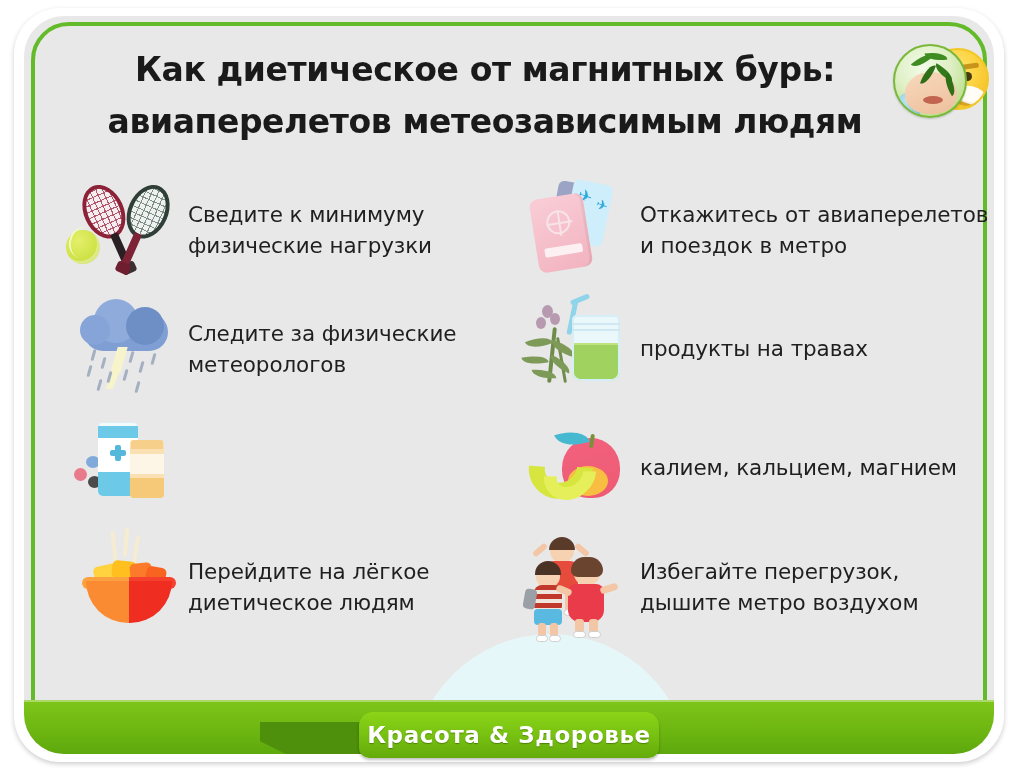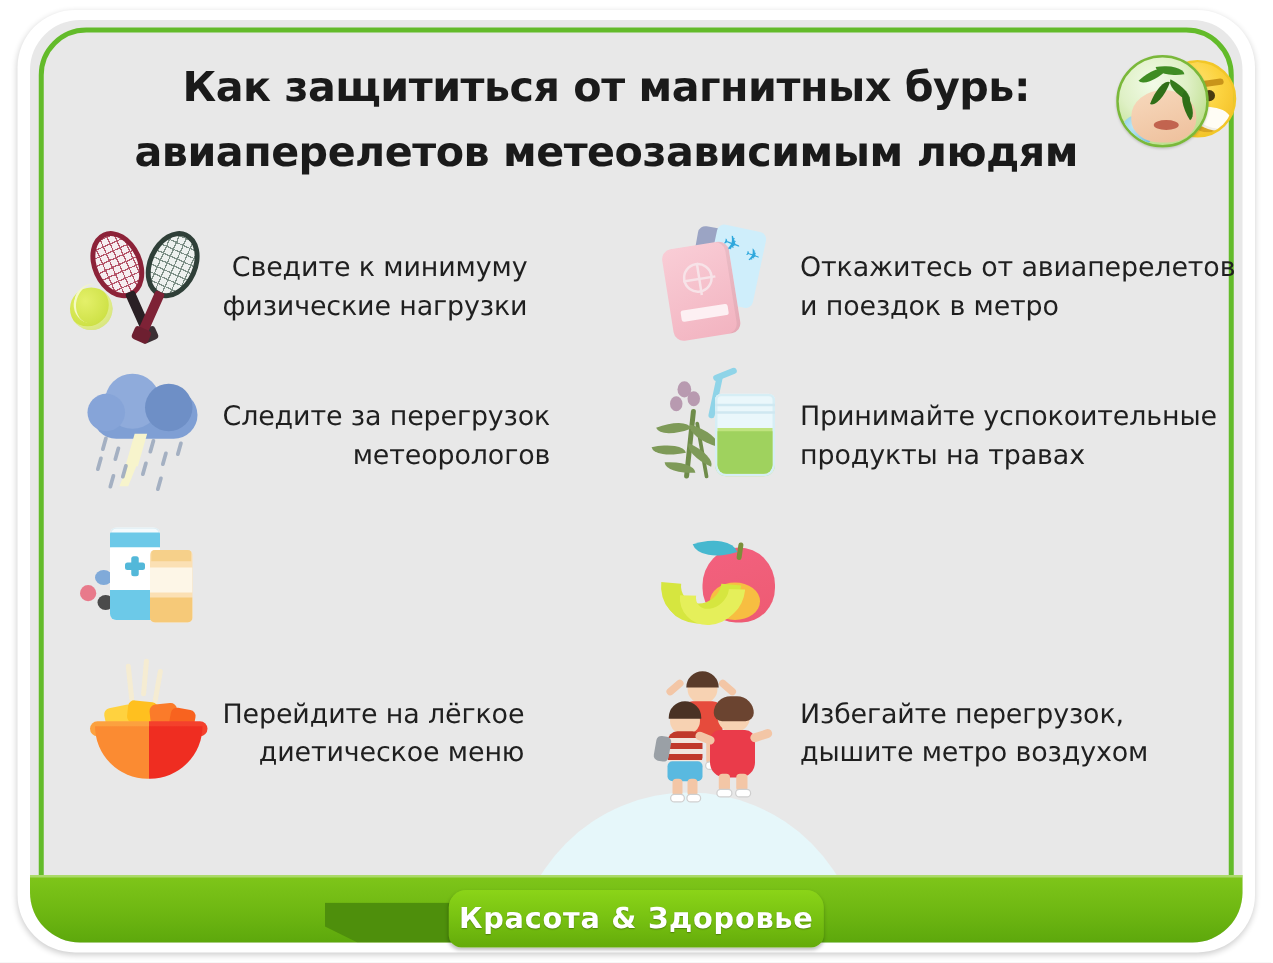--- a/index.html
+++ b/index.html
@@ -147,21 +147,21 @@
   .logo .lf4{left:38px;top:22px;transform:rotate(28deg);background:#347a1b;}
   .logo .lf5{left:44px;top:34px;transform:rotate(58deg);background:#2f6f18;}
 
   
   .items{
     position:absolute;
     left:0;top:170px;
     width:1018px;
   }
   .col{position:absolute;top:0;}
-  .col-left{left:58px;width:460px;text-align:right;}
+  .col-left{left:68px;width:460px;}
   .col-right{left:520px;width:480px;}
   .item{
     position:relative;
     height:119px;
     display:flex;
     align-items:center;
   }
   .ico{
     position:relative;
     width:120px;height:104px;
@@ -383,21 +383,21 @@
 <div id="poster">
 
   <div class="plate"></div>
   <div class="card">
     <div class="blue-circle"></div>
   </div>
   <div class="green-outline"></div>
   <div class="bottom-bar"></div>
 
   <div class="title">
-    <span class="ln">Как защититься от магнитных бурь:</span>
+    <span class="ln">Как диетическое от магнитных бурь:</span>
     <span class="ln">авиаперелетов метеозависимым людям</span>
   </div>
 
   <div class="logo">
     <div class="badge badge-yellow">
       <div class="brow"></div>
       <div class="eye e1"></div>
       <div class="mouth"></div>
       <div class="wing"></div>
     </div>
@@ -452,21 +452,21 @@
           <div class="drop" style="left:20px;top:68px;"></div>
           <div class="drop" style="left:40px;top:74px;"></div>
           <div class="drop" style="left:62px;top:54px;"></div>
           <div class="drop" style="left:72px;top:64px;"></div>
           <div class="drop" style="left:56px;top:72px;"></div>
           <div class="drop" style="left:84px;top:56px;"></div>
           <div class="drop" style="left:30px;top:82px;"></div>
           <div class="drop" style="left:68px;top:84px;"></div>
         </div>
         <div class="txt">
-          <span class="l">Следите за перегрузок</span>
+          <span class="l">Следите за физические</span>
           <span class="l">метеорологов</span>
         </div>
       </div>
 
       <div class="item">
         <div class="ico">
           <div class="tablet t1"></div>
           <div class="tablet t2"></div>
           <div class="tablet t3"></div>
           <div class="jar">
@@ -494,21 +494,21 @@
           <div class="steam" style="left:66px;top:0px;transform:rotate(10deg);"></div>
           <div class="nug n1"></div>
           <div class="nug n2"></div>
           <div class="nug n3"></div>
           <div class="nug n4"></div>
           <div class="bowl-rim"></div>
           <div class="bowl"></div>
         </div>
         <div class="txt">
           <span class="l">Перейдите на лёгкое</span>
-          <span class="l">диетическое меню</span>
+          <span class="l">диетическое людям</span>
         </div>
       </div>
 
     </div>
 
     <div class="col col-right">
 
       <div class="item">
         <div class="ico">
           <div class="ticket tk-grey"></div>
@@ -540,36 +540,36 @@
           <div class="bud" style="left:16px;top:20px;width:10px;height:12px;"></div>
           <div class="straw2"></div>
           <div class="straw"></div>
           <div class="mug">
             <div class="ring"></div>
               <div class="ring2"></div>
               <div class="juice"></div>
           </div>
         </div>
         <div class="txt">
-          <span class="l">Принимайте успокоительные</span>
           <span class="l">продукты на травах</span>
         </div>
       </div>
 
       <div class="item">
         <div class="ico">
           <div class="apple">
             <div class="sun"></div>
               <div class="stemx"></div>
               <div class="leafx"></div>
           </div>
           <div class="banana"></div>
           <div class="banana2"></div>
         </div>
         <div class="txt">
+          <span class="l">калием, кальцием, магнием</span>
         </div>
       </div>
 
       <div class="item">
         <div class="ico">
 
           <div class="kid" style="left:16px;top:2px;width:54px;height:80px;">
             <div class="arm" style="left:-4px;top:10px;width:16px;height:6px;background:#f3c6a6;transform:rotate(-40deg);"></div>
             <div class="arm" style="left:38px;top:10px;width:16px;height:6px;background:#f3c6a6;transform:rotate(40deg);"></div>
             <div class="head" style="left:14px;top:2px;width:24px;height:24px;background:#f7d2b2;"></div>

